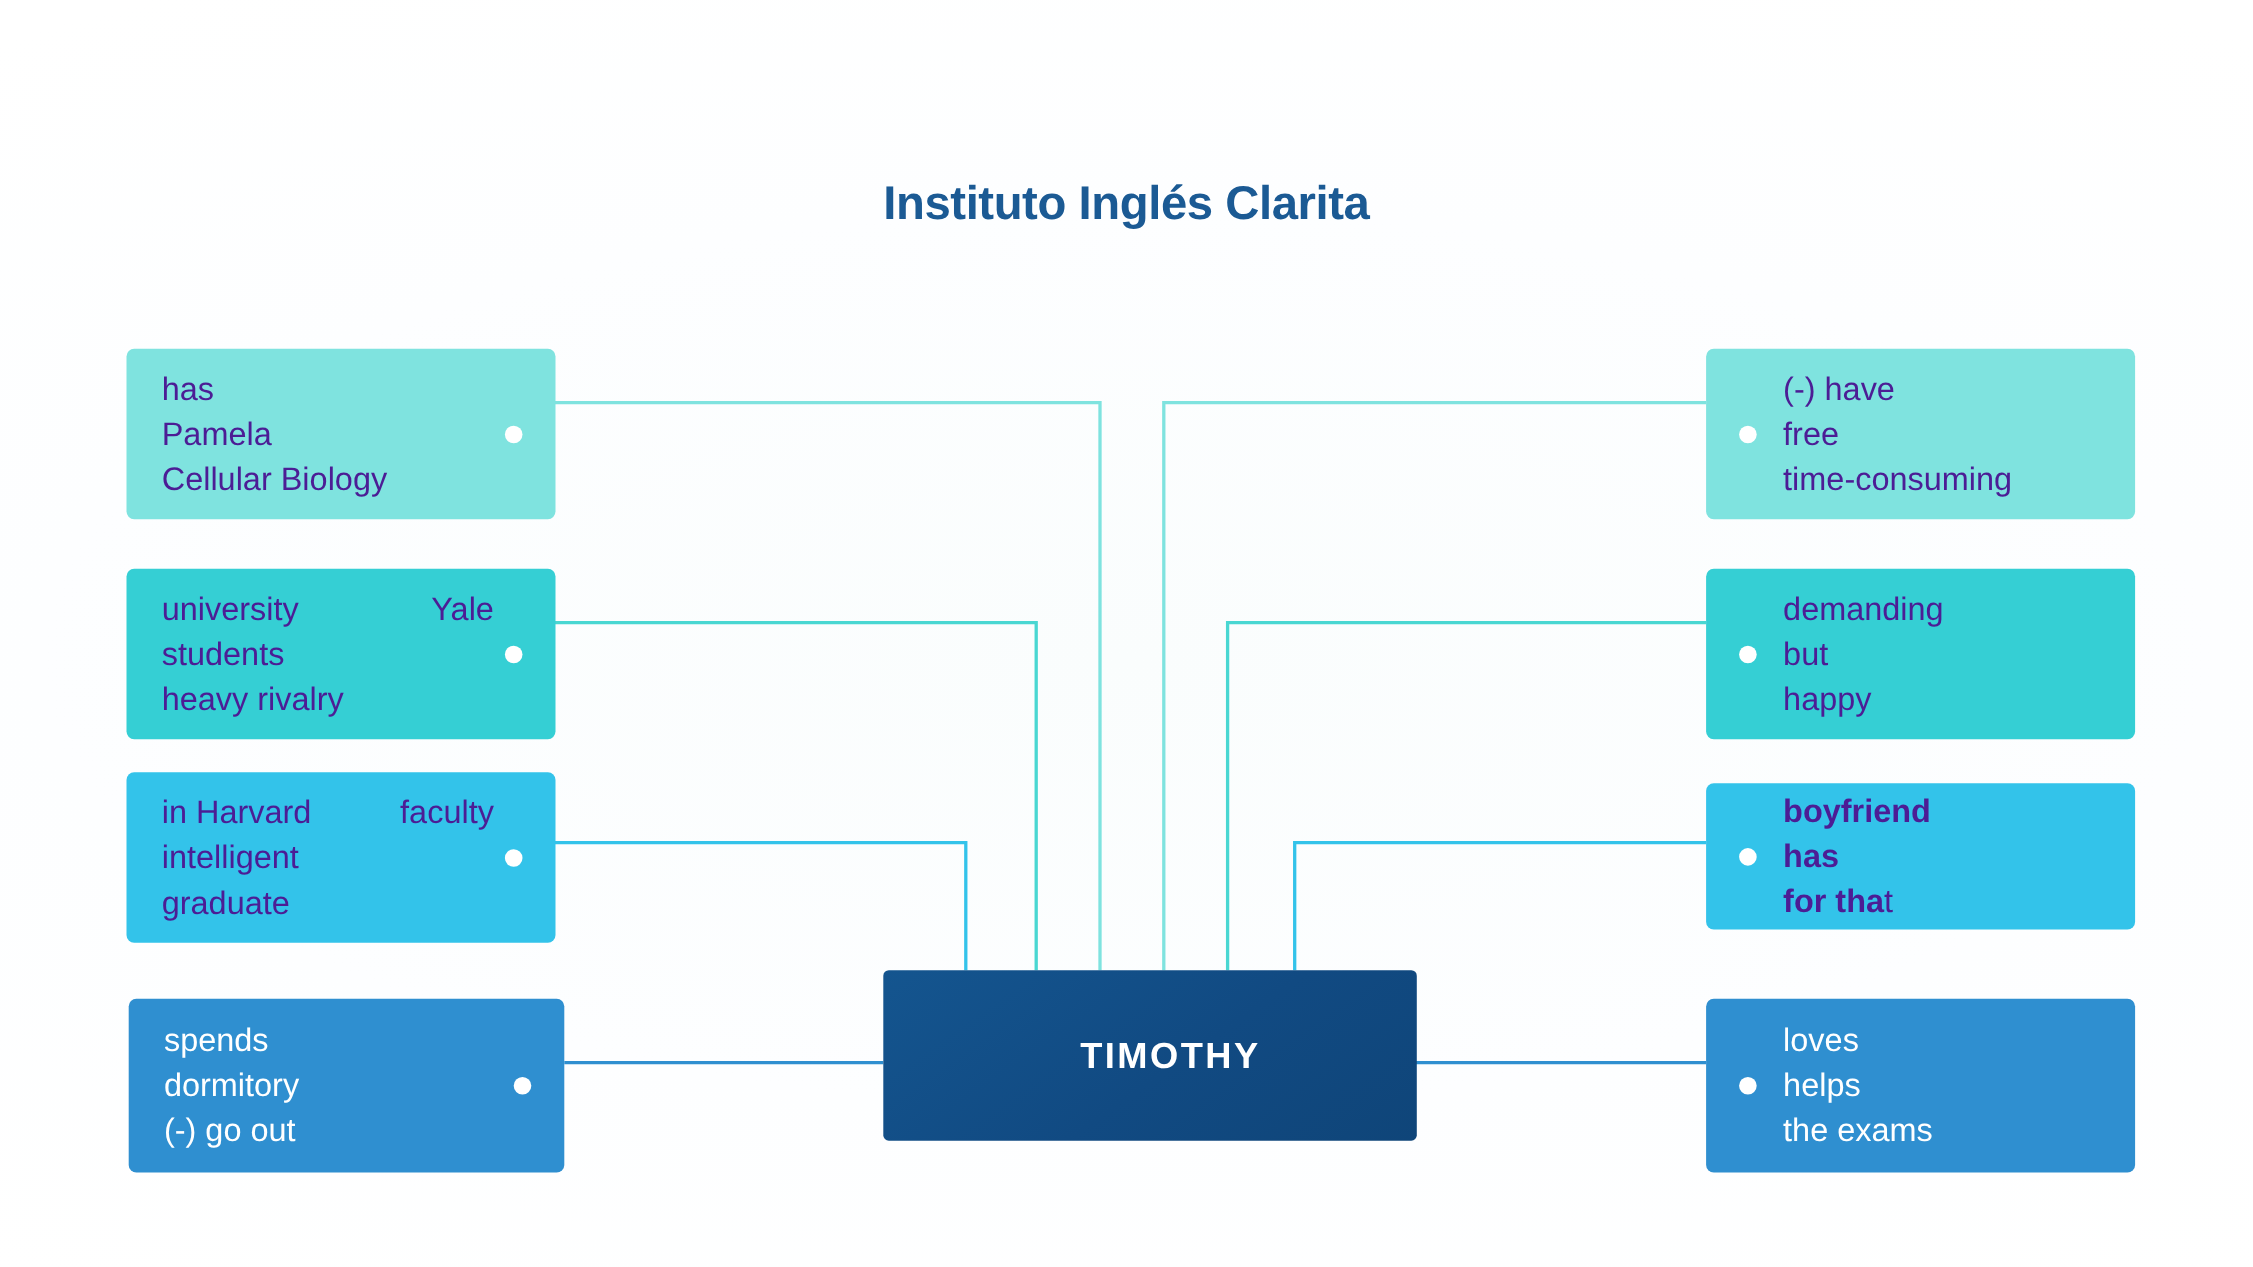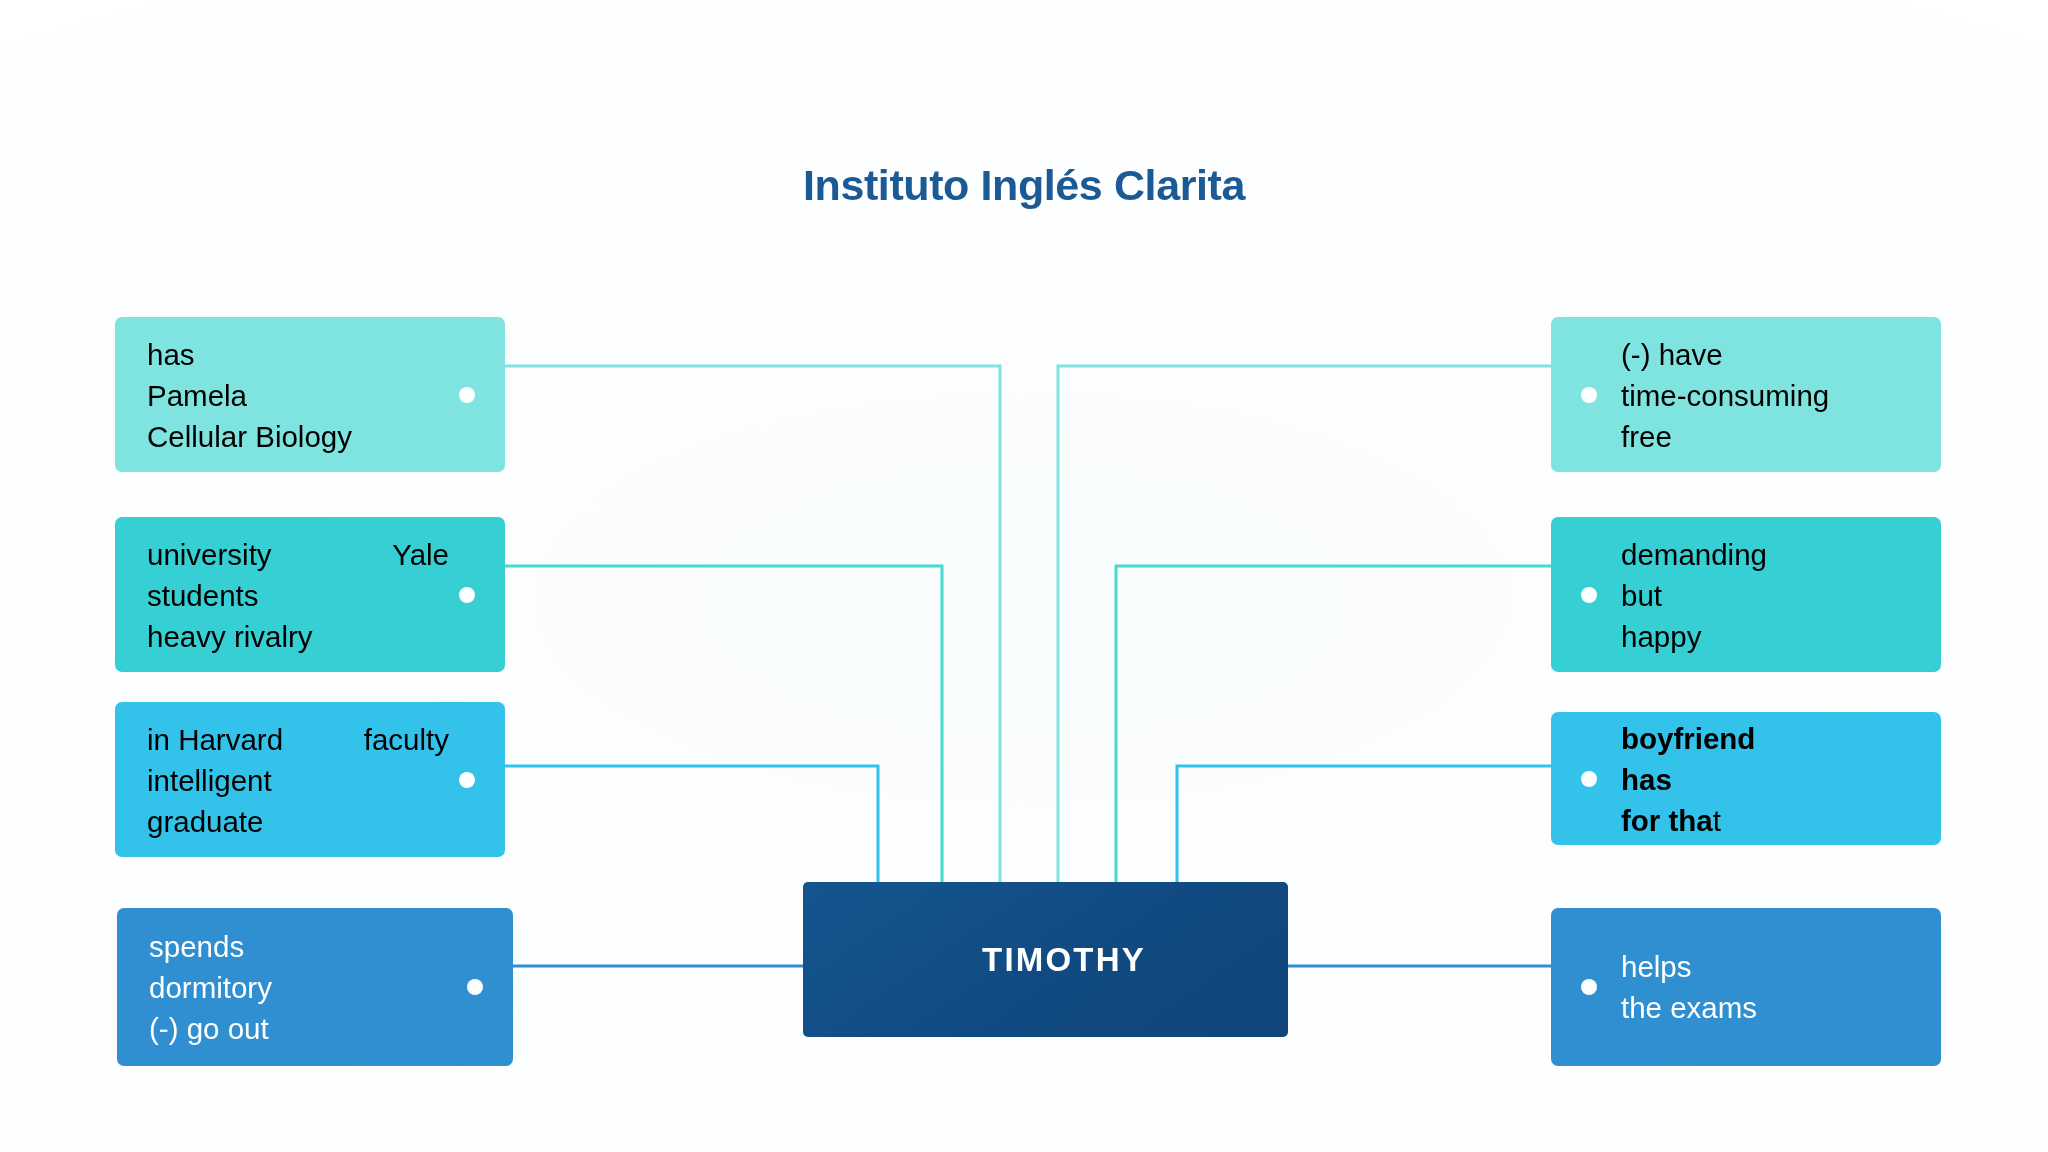--- a/index.html
+++ b/index.html
@@ -87,21 +87,21 @@
 
   .left  .lines { padding-left: 32px; padding-right: 56px; }
   .right .lines { padding-left: 70px; padding-right: 26px; }
 
   
   .t-aqua   { background: #7FE3DF; }
   .t-teal   { background: #35CFD4; }
   .t-cyan   { background: #33C3EA; }
   .t-blue   { background: #2F8FD0; }
 
-  .ink-dark { color: #000000; }
+  .ink-dark { color: #4c1d95; }
   .ink-white{ color: #ffffff; }
 
   .bold .row { font-weight: bold; }
   .thin-tail { font-weight: normal; }
 
   
   #center-node {
     position: absolute;
     left: 803px;
     top: 882px;
@@ -221,24 +221,24 @@
   </div>
 </div>
 
 <div class="node right t-aqua ink-dark" style="left:1551px; top:317px; width:390px; height:155px;">
   <span class="dot"></span>
   <div class="lines">
     <div class="row">
         <span>(-) have</span>
       </div>
     <div class="row">
+        <span>free</span>
+      </div>
+    <div class="row">
         <span>time-consuming</span>
-      </div>
-    <div class="row">
-        <span>free</span>
       </div>
   </div>
 </div>
 
 <div class="node right t-teal ink-dark" style="left:1551px; top:517px; width:390px; height:155px;padding-left:40px;">
   <span class="dot"></span>
   <div class="lines">
     <div class="row">
         <span>demanding</span>
       </div>
@@ -264,20 +264,23 @@
         <span>for tha</span>
         <span class="thin-tail">t</span>
       </div>
   </div>
 </div>
 
 <div class="node right t-blue ink-white" style="left:1551px; top:908px; width:390px; height:158px;">
   <span class="dot"></span>
   <div class="lines">
     <div class="row">
+        <span>loves</span>
+      </div>
+    <div class="row">
         <span>helps</span>
       </div>
     <div class="row">
         <span>the exams</span>
       </div>
   </div>
 </div>
 
 <div id="center-node">
   <span id="center-label">TIMOTHY</span>

